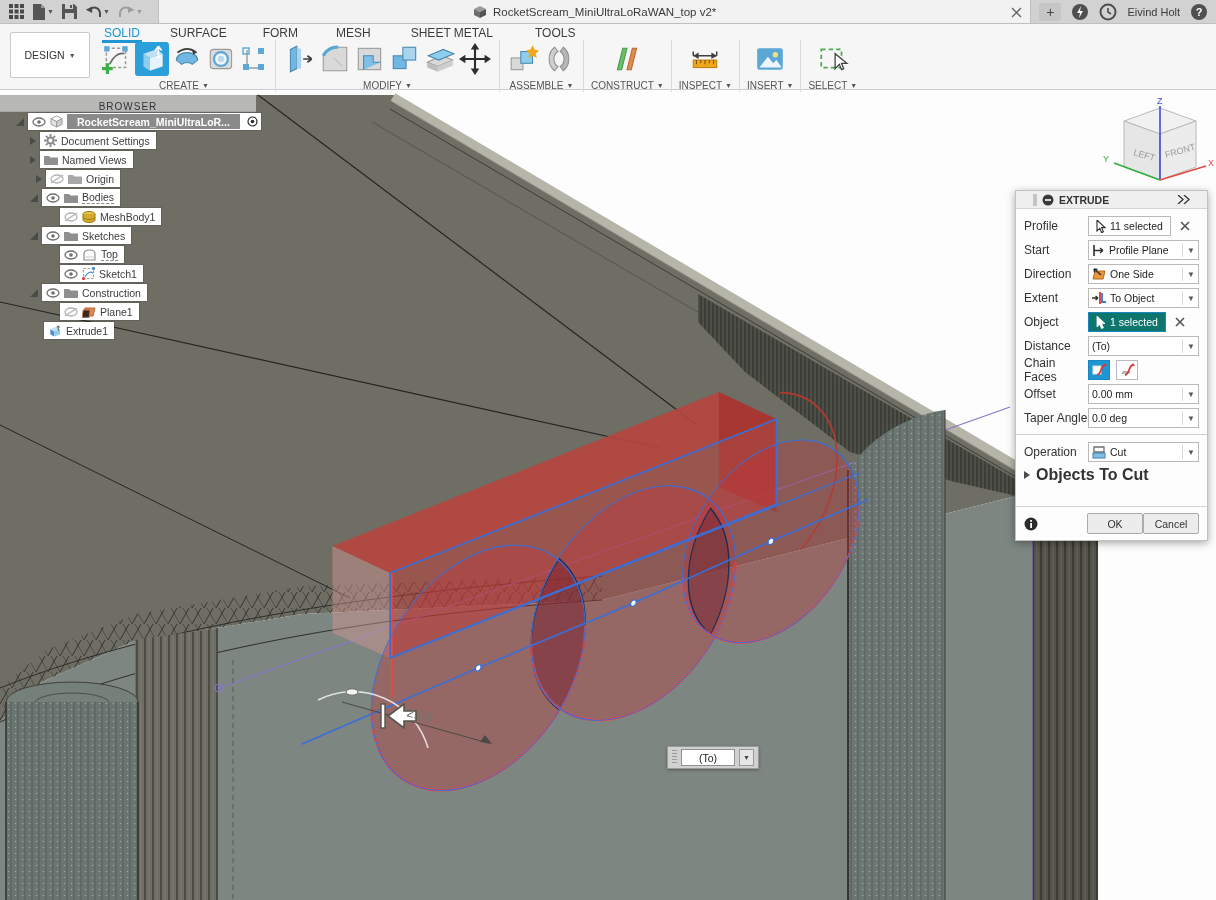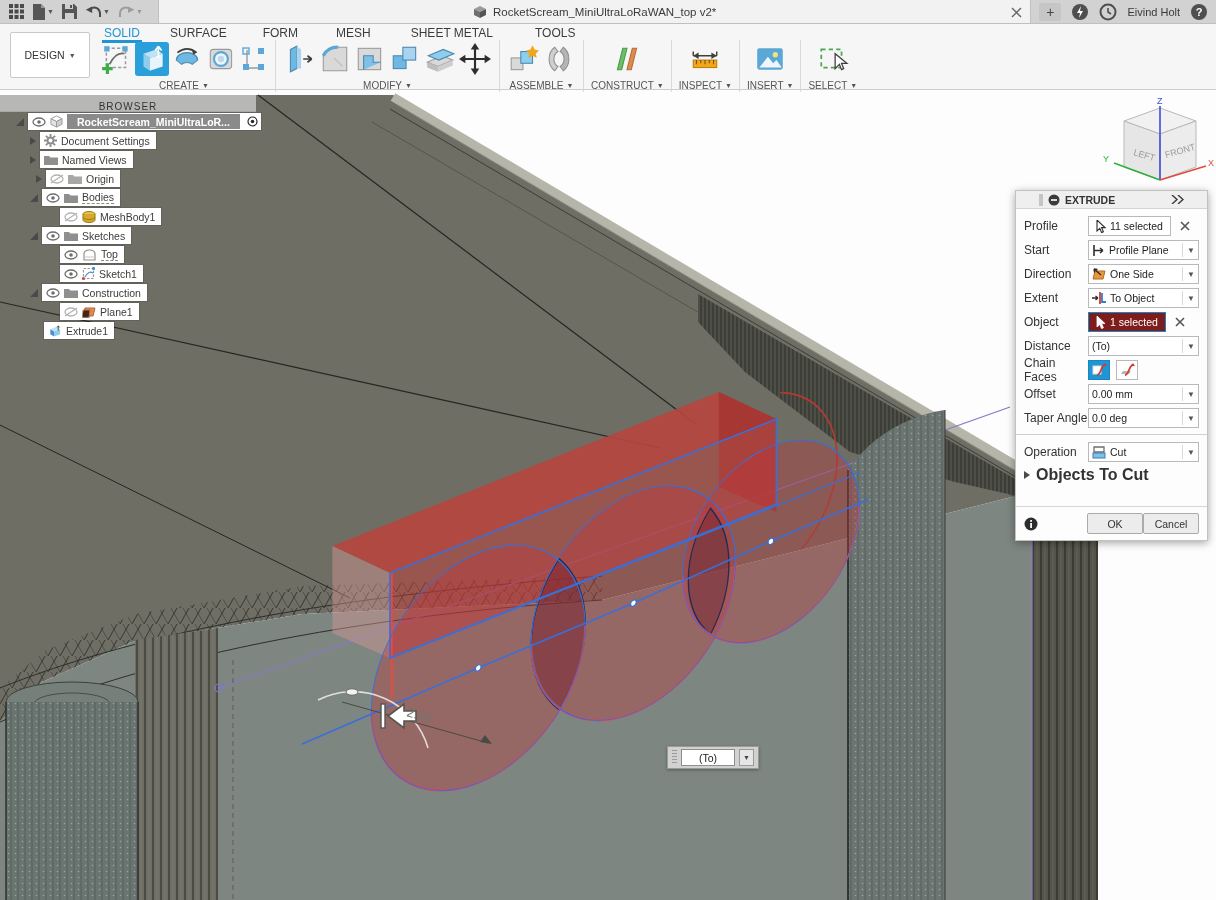--- a/index.html
+++ b/index.html
@@ -44,29 +44,29 @@
   .br-row{display:flex;align-items:center;height:19px;position:relative;}
   .tri-c{width:0;height:0;border-top:4px solid transparent;border-bottom:4px solid transparent;border-left:6px solid #4a4a4a;margin-right:4px;}
   .tri-e{width:0;height:0;border-bottom:8px solid #4a4a4a;border-left:8px solid transparent;margin-right:4px;}
   .chip{display:inline-flex;align-items:center;gap:4px;background:#fff;box-shadow:0 0 0 1px rgba(0,0,0,.10);padding:1px 6px 1px 4px;height:17px;font-size:10.5px;color:#3c3c3c;white-space:nowrap;}
   .chip .lbl.dashed{border-bottom:1px dashed #8a8a8a;}
   .name-pill{background:#8a8a8a;color:#fff;font-weight:bold;font-size:10.5px;padding:1px 10px;height:15px;display:flex;align-items:center;}
   .radio-box{width:16px;height:15px;background:#fff;display:flex;align-items:center;justify-content:center;margin-left:1px;}
 
   
   .dialog{position:absolute;left:1015px;top:190px;width:193px;background:#fdfdfd;border:1px solid #c2c2c2;box-shadow:0 2px 8px rgba(0,0,0,.35);}
-  .dlg-title{height:18px;background:#efefef;border-bottom:1px solid #d5d5d5;display:flex;align-items:center;gap:5px;padding:0 23px;}
+  .dlg-title{height:18px;background:#efefef;border-bottom:1px solid #d5d5d5;display:flex;align-items:center;gap:5px;padding:0 17px;}
   .dlg-title .t{flex:1;font-size:10.5px;font-weight:bold;color:#333;}
   .dlg-body{padding:7px 8px 0 8px;}
   .drow{display:flex;align-items:center;margin-bottom:4px;height:20px;}
   .dlabel{width:64px;font-size:12px;color:#333;flex:none;}
   .sel{flex:1;height:20px;background:#fff;border:1px solid #b9b9b9;display:flex;align-items:center;gap:4px;padding:0 3px;font-size:10.5px;color:#222;position:relative;}
   .sel .car{margin-left:auto;font-size:8px;color:#555;border-left:1px solid #d8d8d8;padding-left:4px;height:14px;display:flex;align-items:center;}
   .selbtn{height:20px;border:1px solid #b9b9b9;background:#fff;display:flex;align-items:center;gap:4px;padding:0 7px;font-size:10.5px;color:#222;}
-  .selbtn.blue{background:#7f1d1d;border-color:#1a85bf;color:#fff;}
+  .selbtn.blue{background:#0f766e;border-color:#1a85bf;color:#fff;}
   .xdel{margin-left:9px;}
   .dsep{height:1px;background:#cfcfcf;margin:6px -8px 7px -8px;}
   .otc{display:flex;align-items:center;gap:6px;font-size:16px;font-weight:bold;color:#333;margin:2px 0 22px 0;}
   .dlg-foot{border-top:1px solid #d5d5d5;display:flex;align-items:center;padding:6px 8px;}
   .dbtn{min-width:56px;height:21px;background:#ececec;border:1px solid #ababab;border-radius:2px;font-size:10.5px;color:#333;display:flex;align-items:center;justify-content:center;}
   .chain{width:22px;height:20px;border:1px solid #b9b9b9;background:#fff;display:flex;align-items:center;justify-content:center;margin-right:6px;}
   .chain.on{background:#1f95d4;border-color:#1a85bf;}
 
   
   .float-to{position:absolute;left:667px;top:746px;height:23px;background:#d0d1d0;border:1px solid #9a9a9a;display:flex;align-items:center;padding:0 4px;gap:4px;box-shadow:0 1px 3px rgba(0,0,0,.3);}

